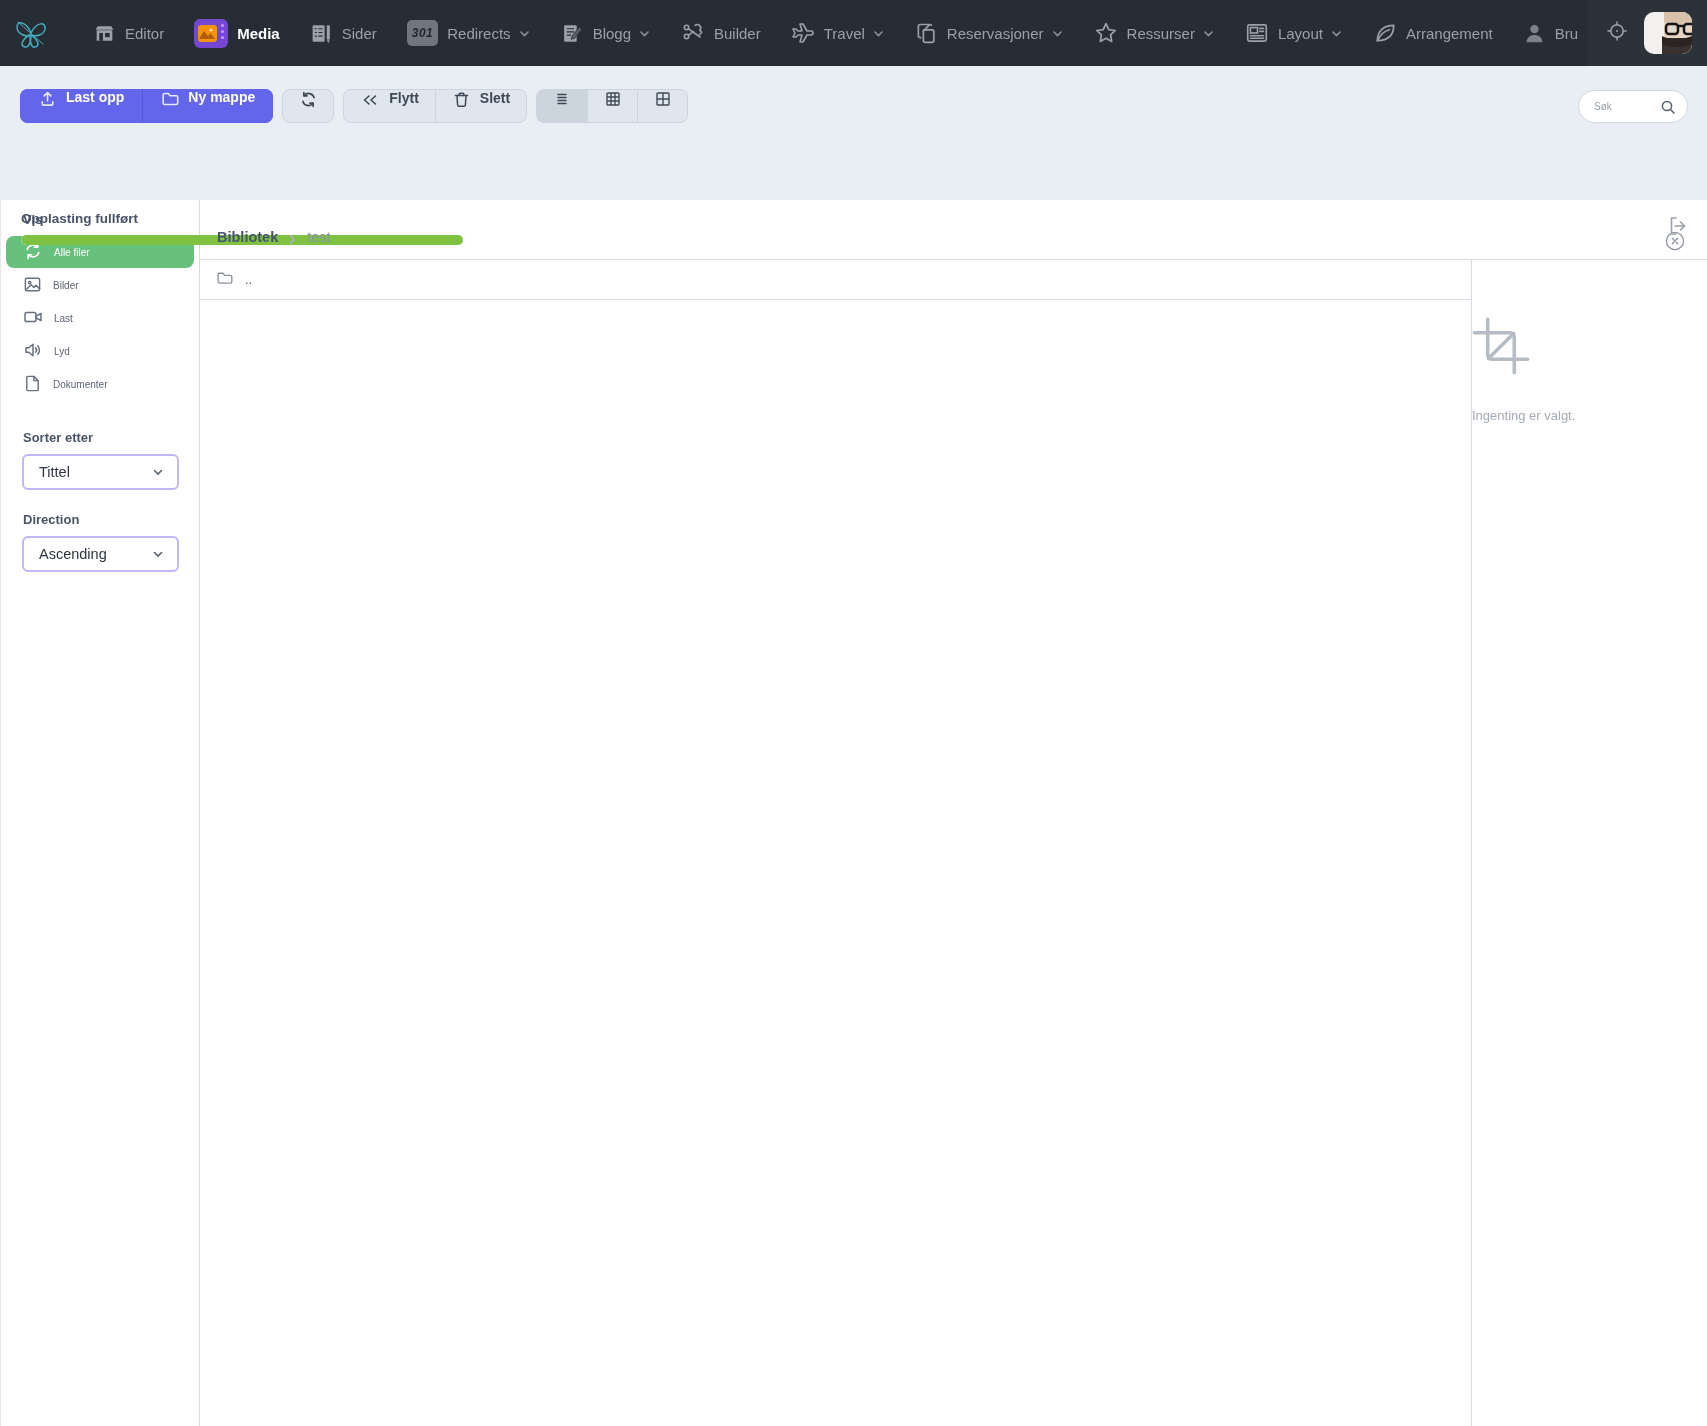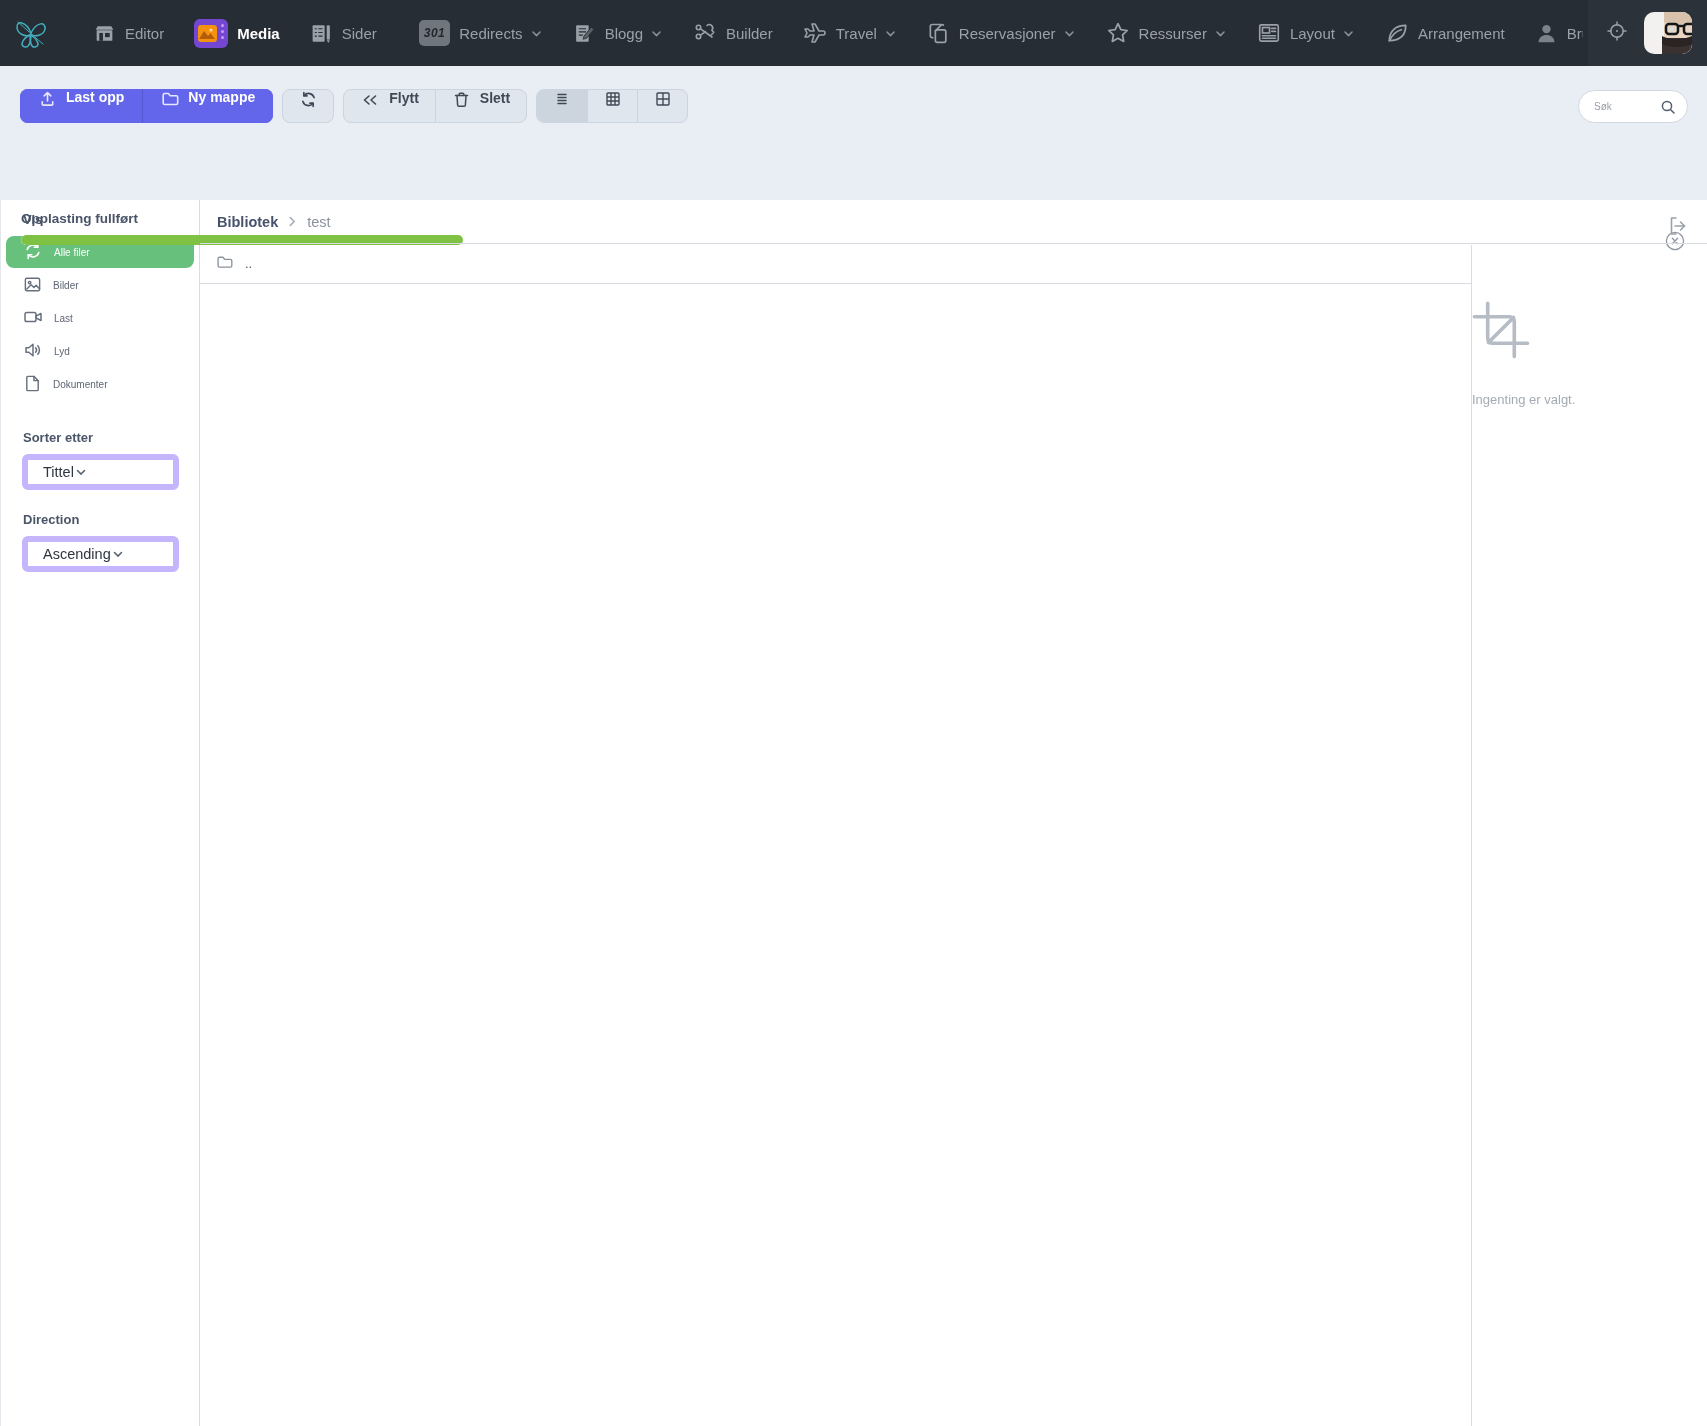--- a/index.html
+++ b/index.html
@@ -14,21 +14,21 @@
     overflow:hidden; white-space:nowrap;
   }
   .logo { width:36px; height:36px; margin-right:44px; flex:0 0 auto; display:flex; align-items:center; justify-content:center; }
   .nav-items { display:flex; align-items:center; gap:30px; overflow:hidden; }
   .nav-item { display:flex; align-items:center; gap:9px; font-size:15px; cursor:pointer; flex:0 0 auto; color:#9aa1a8; }
   .nav-item.active { color:#ffffff; font-weight:700; }
   .nav-item svg { display:block; }
   .nav-caret { margin-left:-2px; opacity:.85; }
   .badge301 {
     display:inline-block; background:#70767d; color:#22272d; font-weight:700; font-style:italic;
-    font-size:12px; line-height:1; padding:7px 5px; border-radius:5px; letter-spacing:.5px;margin-left:12px;
+    font-size:12px; line-height:1; padding:7px 5px; border-radius:5px; letter-spacing:.5px;
   }
   .media-badge { position:relative; width:34px; height:29px; background:#7347d2; border-radius:6px; display:flex; align-items:center; justify-content:flex-start; padding-left:4px; }
   .media-badge::before { content:""; position:absolute; top:-3px; left:4px; width:9px; height:5px; background:#7347d2; border-radius:2px 2px 0 0; }
   .media-inner { width:19px; height:17px; background:#f5930f; border-radius:3px; position:relative; overflow:hidden; }
   .media-inner svg { position:absolute; left:0; top:0; }
   .media-dots { position:absolute; right:4px; top:5px; display:flex; flex-direction:column; gap:3px; }
   .media-dots i { width:3px; height:3px; border-radius:50%; background:#c89df5; }
   .nav-right {
     position:absolute; right:0; top:0; width:119px; height:66px; background:#2b323a;
     display:flex; align-items:center; gap:16px; padding-left:18px;
@@ -65,29 +65,29 @@
   .content { display:flex; height:1226px; }
   .sidebar { width:200px; flex:0 0 auto; background:#fff; border-left:1px solid #e3e7ec; border-right:1px solid #d8dde3; padding-top:12px; }
   .side-heading { margin:0 0 0 22px; font-size:13px; font-weight:700; color:#4a5568; }
   .filter-list { margin-top:9px; }
   .filter-item { height:32px; margin:1px 5px; padding-left:17px; display:flex; align-items:center; gap:11px; border-radius:8px; font-size:10px; color:#5d6672; cursor:pointer; }
   .filter-item svg { color:#67707c; flex:0 0 auto; }
   .filter-item.active { background:#68c07d; color:#ffffff; }
   .filter-item.active svg { color:#ffffff; }
   .sort-block { margin-top:30px; }
   .select-box {
-    margin:9px 0 0 21px; width:157px; height:36px; border:6px solid #c4b5fd; border-radius:6px;
-    display:flex; align-items:center; padding:0 12px 0 15px;
+    margin:9px 0 0 21px; width:157px; height:36px; border:2px solid #c4b5fd; border-radius:6px;
+    display:flex; align-items:center; justify-content:space-between; padding:0 12px 0 15px;
     font-size:14.5px; color:#2e3440; cursor:pointer; background:#fff;
   }
   .select-box .chev { color:#5a6470; display:flex; }
   .dir-heading { margin-top:22px; }
 
   .main { flex:1; display:flex; flex-direction:column; background:#fff; min-width:0; }
-  .breadcrumb-row { height:44px; flex:0 0 auto; border-bottom:1px solid #d8dde3; display:flex; align-items:center; padding:4px 17px; position:relative; }
+  .breadcrumb-row { height:60px; flex:0 0 auto; border-bottom:1px solid #d8dde3; display:flex; align-items:flex-end; padding:14px 17px; position:relative; }
   .crumb-root { font-size:14.5px; font-weight:700; color:#46536b; cursor:pointer; }
   .crumb-sep { margin:0 9px; color:#aab0b8; display:flex; }
   .crumb-current { font-size:14.5px; color:#8b929c; }
   .logout-btn { position:absolute; right:17px; top:14px; background:none; border:none; color:#9aa1ab; cursor:pointer; padding:0; }
   .main-body { flex:1; display:flex; min-height:0; }
   .file-area { flex:1; min-width:0; }
   .folder-row { height:40px; border-bottom:1px solid #d8dde3; display:flex; align-items:center; padding-left:16px; gap:11px; cursor:pointer; }
   .folder-row svg { color:#8b929c; }
   .folder-row .fname { font-size:13px; color:#555e6a; }
   .detail-panel { width:236px; flex:0 0 auto; border-left:1px solid #d8dde3; display:flex; flex-direction:column; align-items:flex-start; padding-top:57px; }

